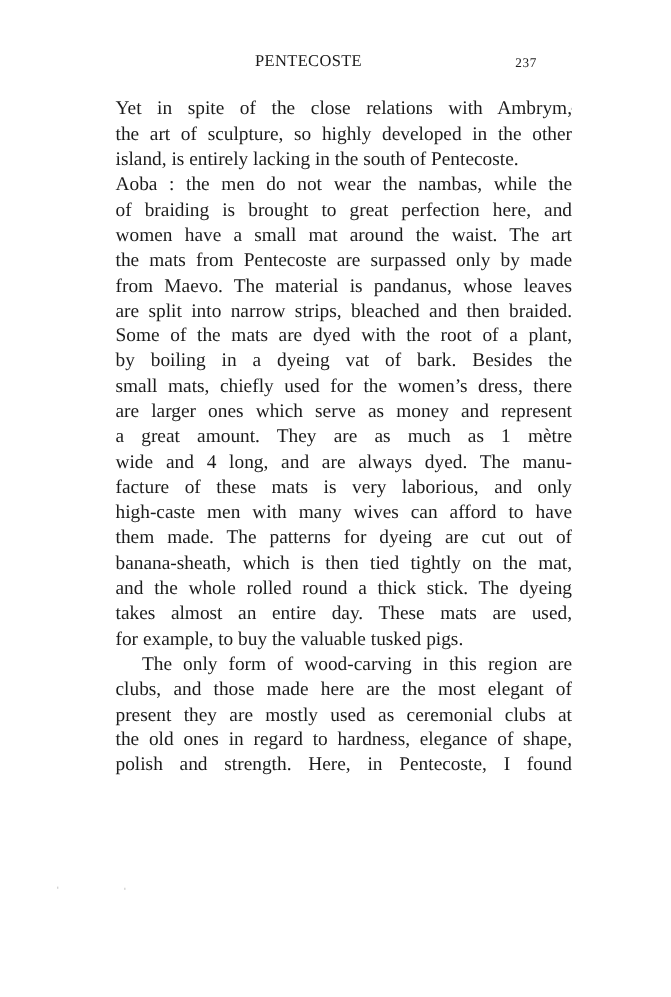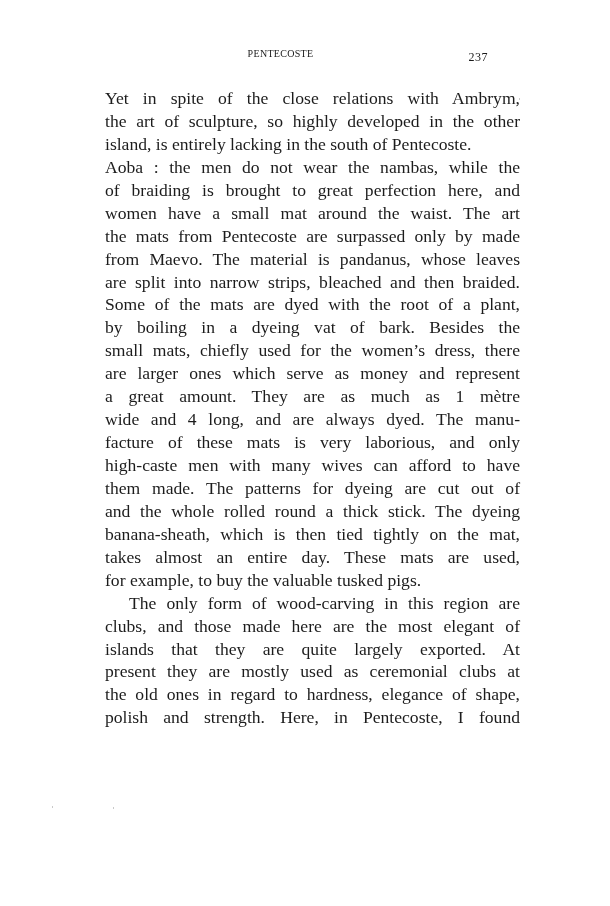--- a/index.html
+++ b/index.html
@@ -1,21 +1,21 @@
 <!DOCTYPE html>
 <html><head>
 <meta charset="utf-8">
 <style>
   html, body { margin:0; padding:0; background:#ffffff; }
   body { width:610px; height:906px; position:relative; overflow:hidden; }
   .page { position:absolute; left:0; top:0; width:610px; height:906px; background:#fff; }
   .header { position:absolute; top:46px; left:73px; width:415px; height:24px;
             font-family:"Liberation Serif", serif; color:#1a1a1a; }
   .running-title { position:absolute; left:0; right:0; text-align:center;
-            font-size:10px; letter-spacing:0.3px; top:2px; }
+            font-size:15px; letter-spacing:0.3px; top:2px; }
   .page-number { position:absolute; right:0; top:4px; font-size:12px; letter-spacing:0.5px; }
   .body-text { position:absolute; top:87px; left:73px; width:415px;
             font-family:"Liberation Serif", serif; font-size:17.6px; line-height:22.95px; color:#1c1c1c;margin-left:32px; }
   .line { display:block; white-space:nowrap; text-align:justify; text-align-last:justify; height:22.95px; }
   .line.last { text-align-last:left; }
   .line.indent { padding-left:24px; }
   .speck { position:absolute; width:1px; height:2px; background:#c9c9c9; }
 </style>
 </head>
 <body>
@@ -38,27 +38,26 @@
       <span class="line">are split into narrow strips, bleached and then braided.</span>
       <span class="line">Some of the mats are dyed with the root of a plant,</span>
       <span class="line">by boiling in a dyeing vat of bark.  Besides the</span>
       <span class="line">small mats, chiefly used for the women’s dress, there</span>
       <span class="line">are larger ones which serve as money and represent</span>
       <span class="line">a great amount.  They are as much as 1 mètre</span>
       <span class="line">wide and 4 long, and are always dyed.  The manu-</span>
       <span class="line">facture of these mats is very laborious, and only</span>
       <span class="line">high-caste men with many wives can afford to have</span>
       <span class="line">them made.  The patterns for dyeing are cut out of</span>
+      <span class="line">banana-sheath, which is then tied tightly on the mat,</span>
       <span class="line">and the whole rolled round a thick stick.  The dyeing</span>
-      <span class="line">banana-sheath, which is then tied tightly on the mat,</span>
       <span class="line">takes almost an entire day.  These mats are used,</span>
       <span class="line last">for example, to buy the valuable tusked pigs.</span>
       <span class="line indent">The only form of wood-carving in this region are</span>
       <span class="line">clubs, and those made here are the most elegant of</span>
-      <span class="line">islands that they are quite largely exported.  At</span>
       <span class="line">present they are mostly used as ceremonial clubs at</span>
       <span class="line">the old ones in regard to hardness, elegance of shape,</span>
       <span class="line">polish and strength.  Here, in Pentecoste, I found</span>
     </div>
 
   <div class="speck" style="left:519px; top:98px;"></div>
   <div class="speck" style="left:52px; top:806px;"></div>
   <div class="speck" style="left:113px; top:807px;"></div>
 </div>
 

